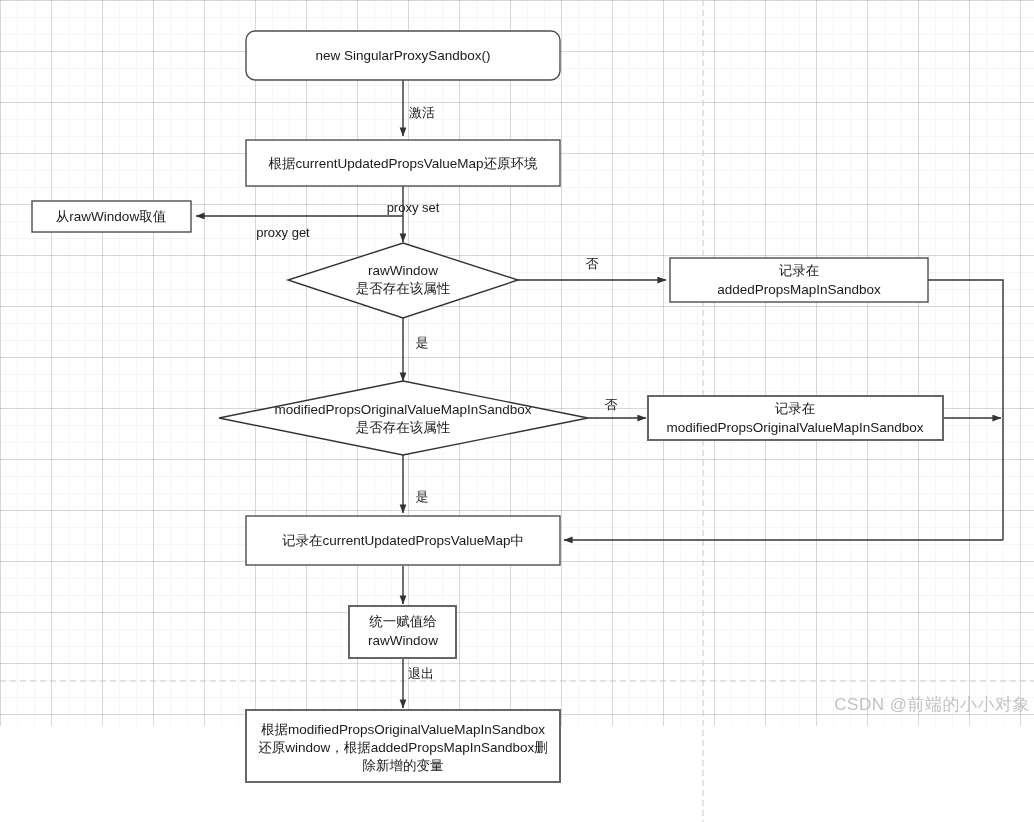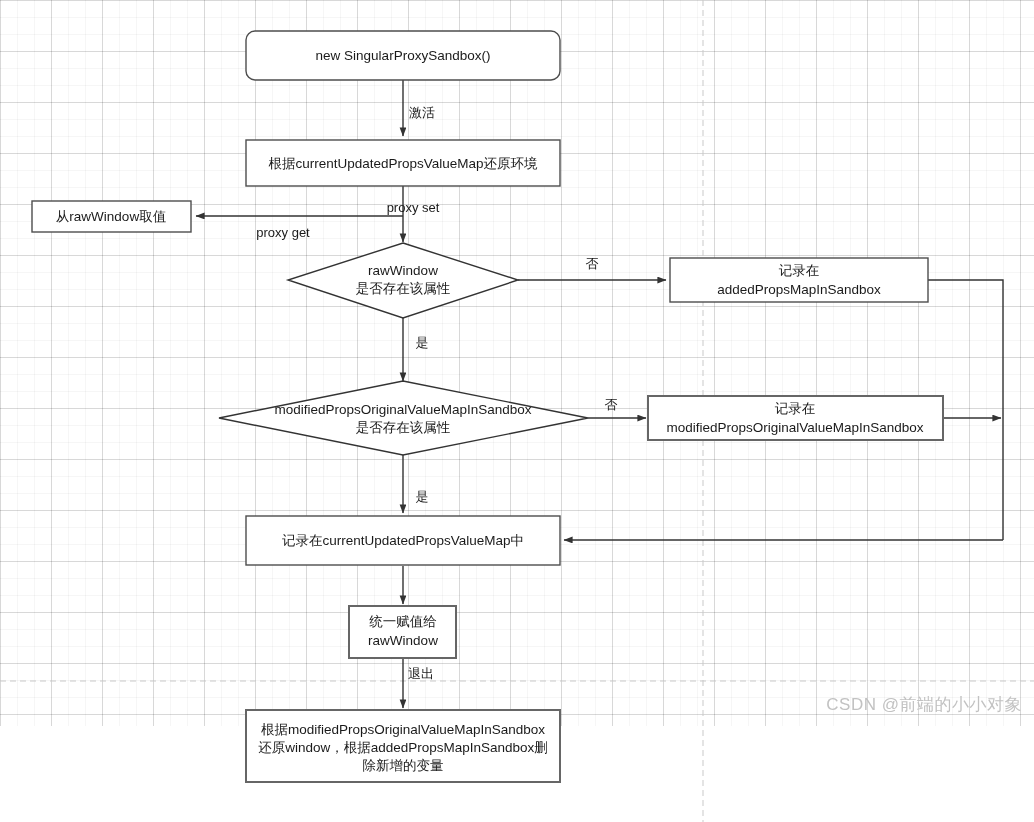--- a/index.html
+++ b/index.html
@@ -31,21 +31,21 @@
     font-family:"Liberation Sans","DejaVu Sans",sans-serif;
     font-size:13.5px;fill:#1a1a1a;text-anchor:middle;
     dominant-baseline:middle;
   }
   .edgelabel{
     font-family:"Liberation Sans","DejaVu Sans",sans-serif;
     font-size:13px;fill:#1a1a1a;text-anchor:middle;
     dominant-baseline:middle;
   }
   .watermark{
-    position:absolute;right:12px;bottom:10px;
+    position:absolute;right:4px;bottom:10px;
     font-family:"Liberation Sans","DejaVu Sans",sans-serif;
     font-size:17px;color:#c2c2c2;letter-spacing:0.5px;
     user-select:none;white-space:nowrap;
   }
 </style>
 </head>
 <body>
 
 <div id="canvas">
 

